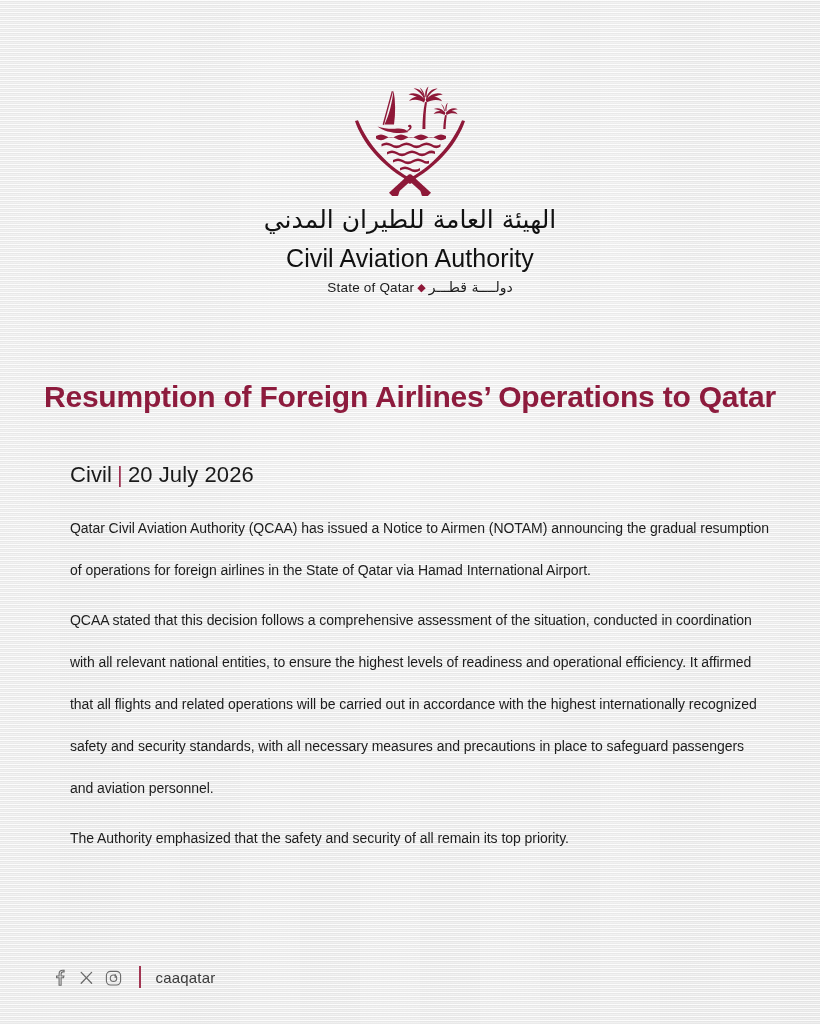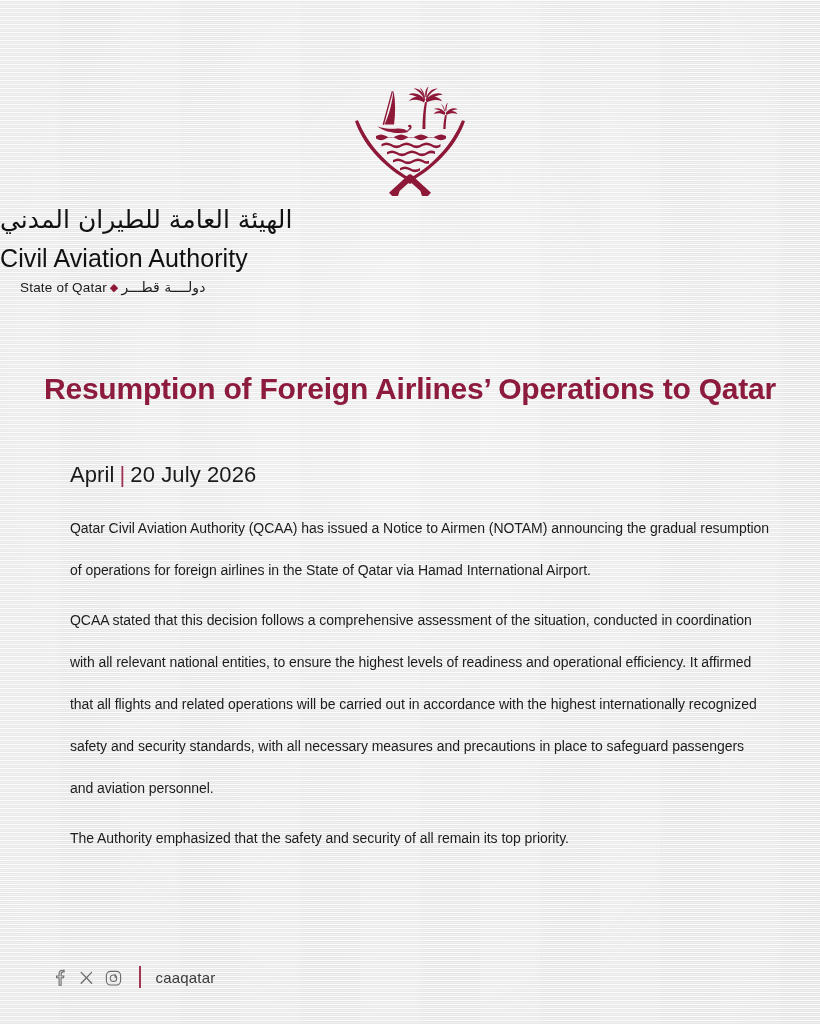--- a/index.html
+++ b/index.html
@@ -44,21 +44,21 @@
       radial-gradient(ellipse at 50% 38%, #f6f6f6 0%, #ededed 55%, #e8e8e8 100%);
     overflow: hidden;
   }
 
   
   .logo-block {
     position: absolute;
     top: 72px;
     left: 0;
     right: 0;
-    text-align: left;
+    text-align: center;
   }
   .emblem {
     display: block;
     margin: 0 auto;
     width: 132px;
     height: 124px;
   }
   .logo-arabic {
     margin-top: 10px;
     font-family: "DejaVu Sans", sans-serif;
@@ -93,21 +93,21 @@
   .logo-state .ar {
     font-family: "DejaVu Sans", sans-serif;
     font-size: 14px;
     direction: rtl;
     unicode-bidi: isolate;
   }
 
   
   .headline {
     position: absolute;
-    top: 352px;
+    top: 360px;
     left: 0;
     right: 0;
     text-align: center;
     font-size: 30px;
     font-weight: bold;
     color: #8d1b3d;
     letter-spacing: -0.2px;
     padding: 0 40px;
     box-sizing: border-box;
   }
@@ -234,21 +234,21 @@
     <div class="logo-state">
       <span>State of Qatar</span><span class="sep">◆</span><span class="ar">دولــــة قطـــر</span>
     </div>
   </div>
 
   <h1 class="headline">Resumption of Foreign Airlines’ Operations to Qatar</h1>
 
   <div class="content">
 
     <div class="dateline">
-      <span>April</span><span class="bar">|</span><span>20 July 2026</span>
+      <span>Civil</span><span class="bar">|</span><span>20 July 2026</span>
     </div>
 
     <p class="para">Qatar Civil Aviation Authority (QCAA) has issued a Notice to Airmen (NOTAM) announcing the gradual resumption of operations for foreign airlines in the State of Qatar via Hamad International Airport.</p>
     <p class="para">QCAA stated that this decision follows a comprehensive assessment of the situation, conducted in coordination with all relevant national entities, to ensure the highest levels of readiness and operational efficiency. It affirmed that all flights and related operations will be carried out in accordance with the highest internationally recognized safety and security standards, with all necessary measures and precautions in place to safeguard passengers and aviation personnel.</p>
     <p class="para last">The Authority emphasized that the safety and security of all remain its top priority.</p>
   </div>
 
   <div class="footer">
     <div class="social">
 

